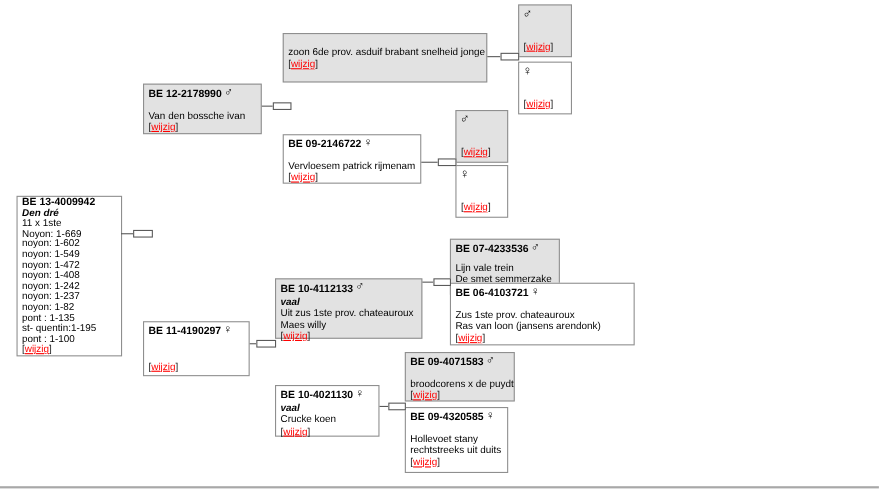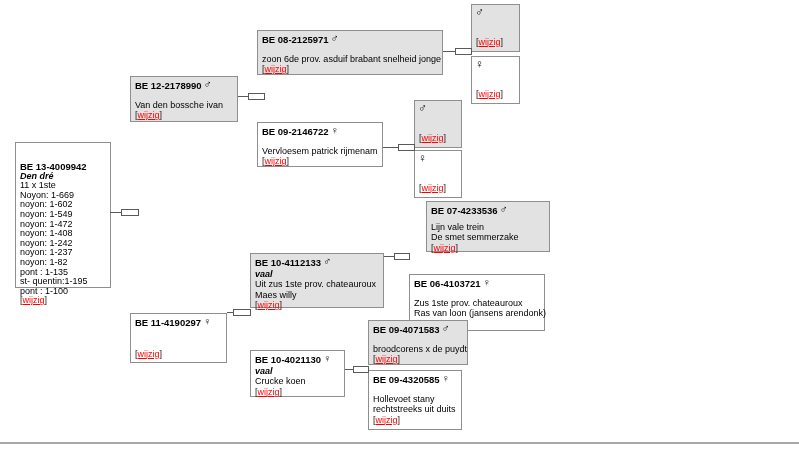--- a/index.html
+++ b/index.html
@@ -11,21 +11,21 @@
   .box.male{background:#e2e2e2;}
   .box.female{background:#ffffff;}
   .title{font-weight:bold;font-size:9.5px;white-space:nowrap;}
   .sex{font-weight:normal;font-size:11px;position:relative;top:-1px;padding-left:2px;}
   .name{font-weight:bold;font-style:italic;white-space:nowrap;}
   .ln{white-space:nowrap;}
   .gap{margin-top:8px;}
   .wijzig{text-decoration:none;font-size:9px;cursor:pointer;display:inline-block;}
   .wijzig .brk{color:#1a1a1a;text-decoration:none;}
   .wijzig .red{color:#ff0000;text-decoration:underline;}
-  .subject{line-height:9.6px;padding-top:19px;}
+  .subject{line-height:9.6px;padding-top:0;margin-top:36px;}
   .smallbox{padding:2px 3px;}
   .smallbox .sym{font-size:12px;}
   .smallbox .wijzig{position:absolute;left:4px;bottom:4px;}
   .conn{position:absolute;height:0;border-top:1px solid #5a5a5a;}
   .connrect{position:absolute;height:5px;border:1px solid #5a5a5a;background:#fff;}
   .bottomrule{position:absolute;left:0;top:442px;width:799px;height:2px;background:#a8a8a8;}
 </style>
 </head>
 <body>
 
@@ -48,27 +48,26 @@
     <div class="ln">pont : 1-100</div>
     <a class="wijzig"><span class="brk">[</span><span class="red">wijzig</span><span class="brk">]</span></a>
   </div>
 
   <div class="box male" style="left:130px;top:76px;width:108px;height:46px;">
     <div class="title"><span>BE 12-2178990</span><span class="sex">♂</span></div>
     <div class="ln gap">Van den bossche ivan</div>
     <a class="wijzig"><span class="brk">[</span><span class="red">wijzig</span><span class="brk">]</span></a>
   </div>
 
-  <div class="box female" style="left:130px;top:292px;width:97px;height:50px;margin-top:21px;">
+  <div class="box female" style="left:130px;top:292px;width:97px;height:50px;">
     <div class="title"><span>BE 11-4190297</span><span class="sex">♀</span></div>
     <a class="wijzig" style="margin-top:20px;"><span class="brk">[</span><span class="red">wijzig</span><span class="brk">]</span></a>
   </div>
 
   <div class="box male" style="left:257px;top:30px;width:186px;height:45px;">
-    <div class="title"><span>BE 08-2125971</span><span class="sex">♂</span></div>
     <div class="ln gap">zoon 6de prov. asduif brabant snelheid jonge</div>
     <a class="wijzig"><span class="brk">[</span><span class="red">wijzig</span><span class="brk">]</span></a>
   </div>
 
   <div class="box female" style="left:257px;top:122px;width:126px;height:45px;">
     <div class="title"><span>BE 09-2146722</span><span class="sex">♀</span></div>
     <div class="ln gap">Vervloesem patrick rijmenam</div>
     <a class="wijzig"><span class="brk">[</span><span class="red">wijzig</span><span class="brk">]</span></a>
   </div>
 
@@ -100,28 +99,28 @@
   <div class="box male smallbox" style="left:414px;top:100px;width:48px;height:48px;">
     <div class="sym">♂</div>
     <a class="wijzig"><span class="brk">[</span><span class="red">wijzig</span><span class="brk">]</span></a>
   </div>
 
   <div class="box female smallbox" style="left:414px;top:150px;width:48px;height:48px;">
     <div class="sym">♀</div>
     <a class="wijzig"><span class="brk">[</span><span class="red">wijzig</span><span class="brk">]</span></a>
   </div>
 
-  <div class="box male" style="left:409px;top:201px;width:124px;height:51px;margin-left:17px;">
+  <div class="box male" style="left:409px;top:217px;width:100px;height:51px;">
     <div class="title"><span>BE 07-4233536</span><span class="sex">♂</span></div>
     <div class="ln gap" style="margin-top:5px;">Lijn vale trein</div>
     <div class="ln">De smet semmerzake</div>
     <a class="wijzig"><span class="brk">[</span><span class="red">wijzig</span><span class="brk">]</span></a>
   </div>
 
-  <div class="box female" style="left:409px;top:274px;width:136px;height:57px;">
+  <div class="box female" style="left:409px;top:257px;width:168px;height:57px;">
     <div class="title"><span>BE 06-4103721</span><span class="sex">♀</span></div>
     <div class="ln gap">Zus 1ste prov. chateauroux</div>
     <div class="ln">Ras van loon (jansens arendonk)</div>
     <a class="wijzig"><span class="brk">[</span><span class="red">wijzig</span><span class="brk">]</span></a>
   </div>
 
   <div class="box male" style="left:368px;top:320px;width:100px;height:45px;">
     <div class="title"><span>BE 09-4071583</span><span class="sex">♂</span></div>
     <div class="ln gap">broodcorens x de puydt</div>
     <a class="wijzig"><span class="brk">[</span><span class="red">wijzig</span><span class="brk">]</span></a>

